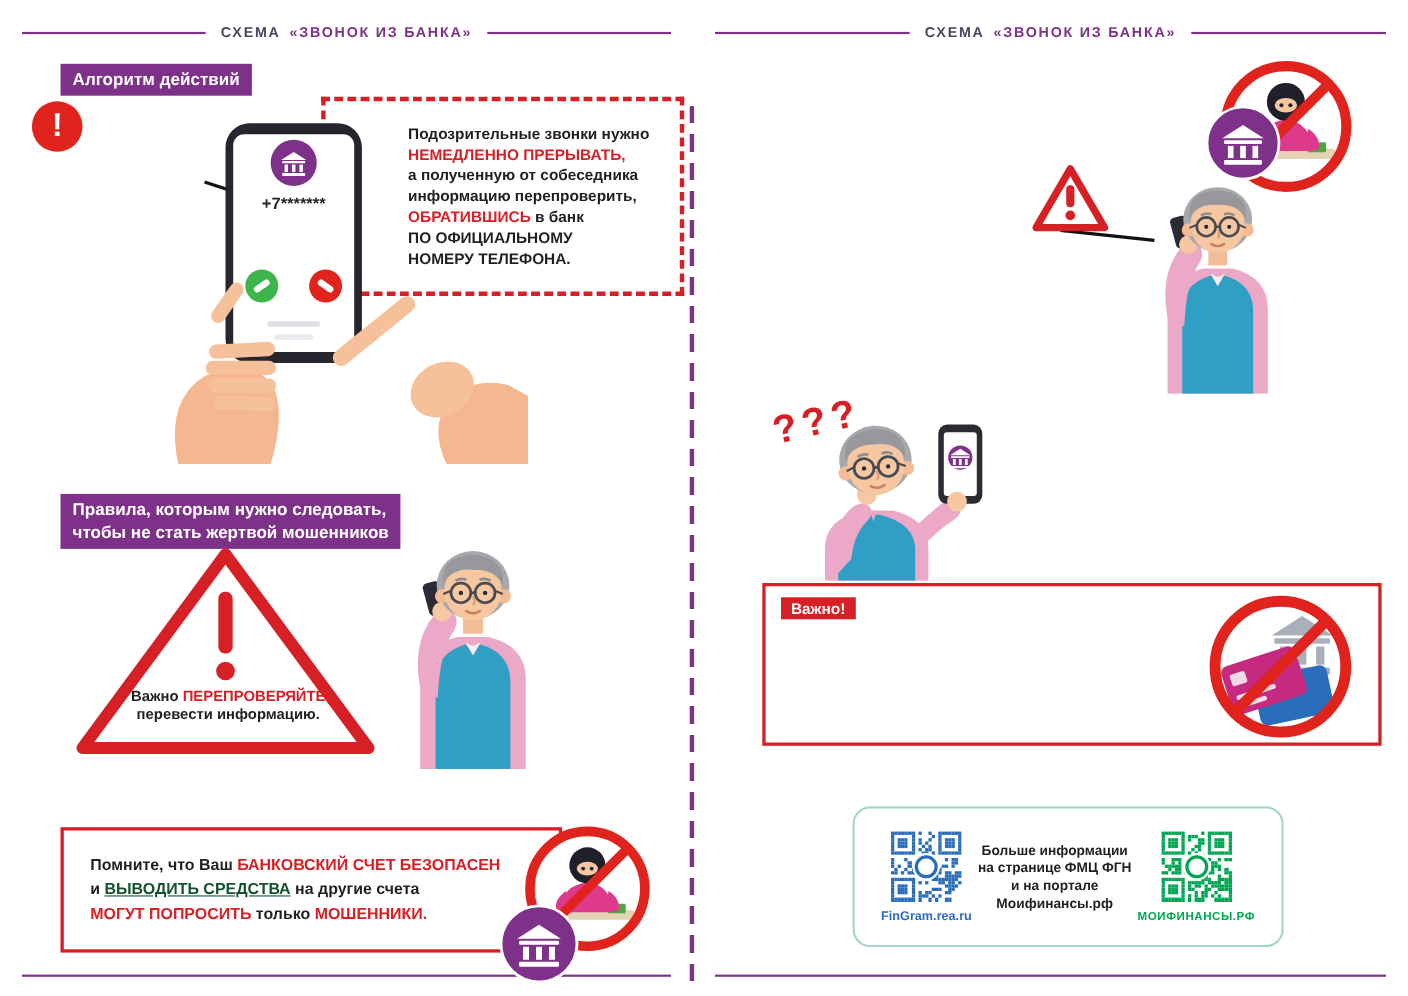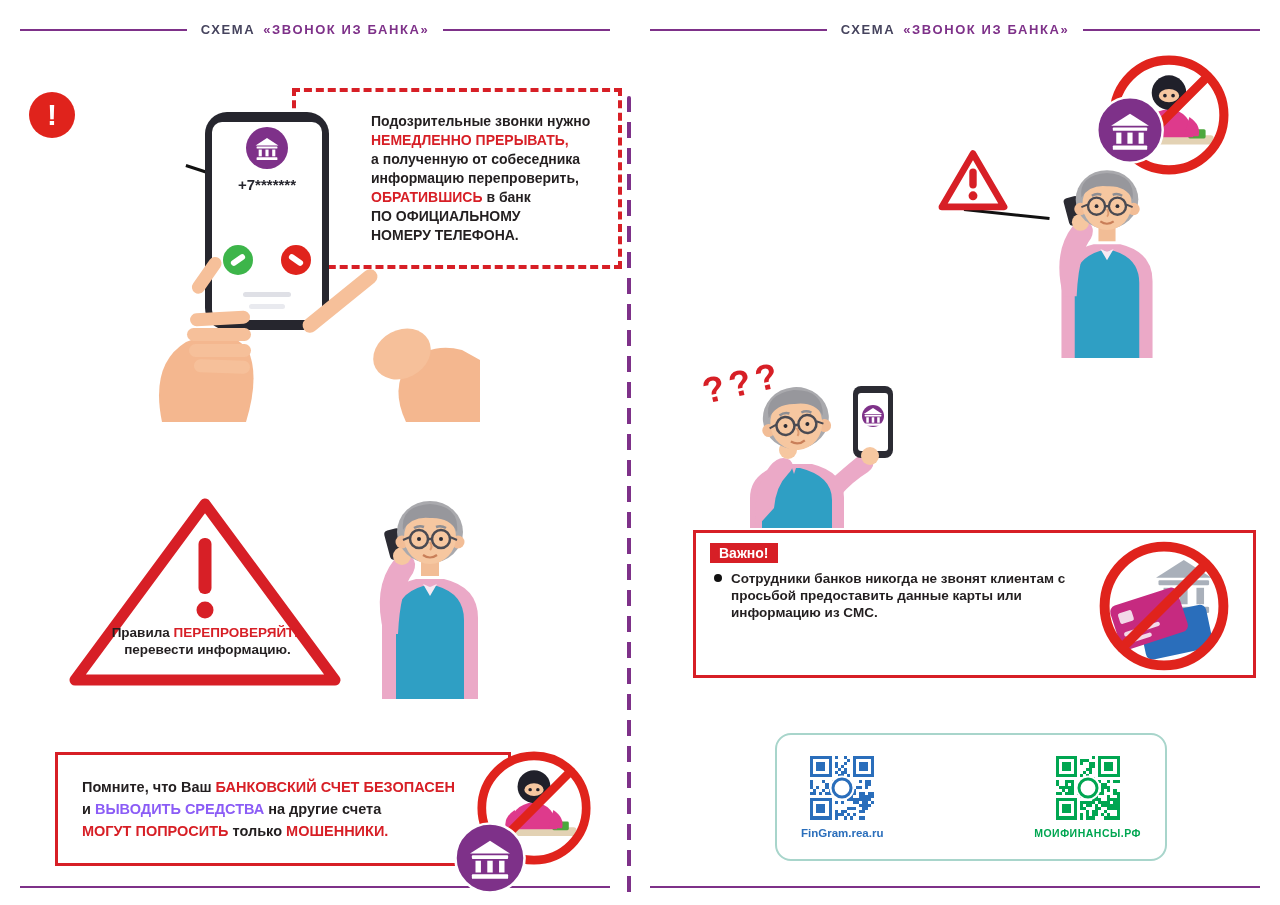--- a/index.html
+++ b/index.html
@@ -7,21 +7,21 @@
   .poster {
     position: relative; width: 1280px; height: 905px; background: #fff;
     font-family: "Liberation Sans", sans-serif; font-weight: bold; color: #231f20;
   }
   .abs { position: absolute; }
   svg text { font-family: "Liberation Sans", sans-serif; }
 
   
   .c-dark { color: #231f20; }
   .c-red  { color: #d71f26; }
-  .c-blue { color: #8b5cf6; }
+  .c-blue { color: #14532d; text-decoration: underline; }
 
   
   .page-header { position: absolute; top: 22px; display: flex; align-items: center; gap: 14px; }
   .hline { flex: 1; height: 2px; background: #7e3189; }
   .htitle { font-size: 13px; letter-spacing: 1.6px; white-space: nowrap; }
   .hprefix { color: #46445e; margin-right: 8px; }
   .hmain { color: #7e3189; }
   .footer-line { position: absolute; top: 886px; height: 2px; background: #7e3189; }
   .divider {
     position: absolute; left: 627px; top: 96px; width: 4px; height: 806px; border-radius: 2px;
@@ -169,20 +169,21 @@
   <div class="page-header" style="left:650px;width:610px">
     <span class="hline"></span>
     <span class="htitle"><span class="hprefix">СХЕМА</span><span class="hmain">«ЗВОНОК ИЗ БАНКА»</span></span>
     <span class="hline"></span>
   </div>
 
   <div class="divider"></div>
   <div class="footer-line" style="left:20px;width:590px"></div>
   <div class="footer-line" style="left:650px;width:610px"></div>
 
+  <div class="badge-purple" style="left:55px;top:58px">Алгоритм действий</div>
 
   <div class="dashed-box"><span class="c-dark">Подозрительные звонки нужно</span><br><span class="c-dark"></span><span class="c-red">НЕМЕДЛЕННО ПРЕРЫВАТЬ,</span><span class="c-dark"></span><br><span class="c-dark">а полученную от собеседника</span><br><span class="c-dark">информацию перепроверить,</span><br><span class="c-dark"></span><span class="c-red">ОБРАТИВШИСЬ</span><span class="c-dark"> в банк</span><br><span class="c-dark">ПО ОФИЦИАЛЬНОМУ</span><br><span class="c-dark">НОМЕРУ ТЕЛЕФОНА.</span></div>
 
   <div class="alert-circle">!</div>
   <div class="connector" style="left:186px;top:164px;width:46px;transform:rotate(18deg)"></div>
 
   <svg class="abs" style="left:150px;top:92px;z-index:2" width="330" height="330" viewBox="0 0 330 330">
     <rect x="55" y="20" width="124" height="218" rx="22" fill="#26262e"></rect>
     <rect x="62" y="30" width="110" height="198" rx="10" fill="#ffffff"></rect>
     <circle cx="117" cy="56" r="21" fill="#7e3189"></circle>
@@ -208,27 +209,29 @@
       <rect x="44" y="268" width="56" height="13" rx="6.5" fill="#f6c09a" transform="rotate(2 72 274)"></rect>
     </g>
 
     <g>
       <path d="M330,330 L256,330 Q240,296 258,272 Q280,250 312,258 L330,268 Z" fill="#f4b78f"></path>
       <ellipse cx="252" cy="262" rx="30" ry="24" fill="#f6c09a" transform="rotate(-28 252 262)"></ellipse>
       <rect x="144" y="201.5" width="92" height="15" rx="7.5" fill="#f6c09a" transform="rotate(-39 190 209)"></rect>
     </g>
   </svg>
 
+  <div class="badge-purple" style="left:55px;top:449px">Правила, которым нужно следовать,
+чтобы не стать жертвой мошенников</div>
 
   <svg class="abs" style="left:63px;top:494px" width="285" height="200" viewBox="0 0 285 200">
     <path d="M142,10 L272,186 L12,186 Z" fill="#ffffff" stroke="#d71f26" stroke-width="11" stroke-linejoin="round"></path>
     <rect x="135.5" y="44" width="13" height="56" rx="6" fill="#d71f26"></rect>
     <circle cx="142" cy="116" r="8.5" fill="#d71f26"></circle>
   </svg>
-  <div class="triangle-text"><span class="c-dark">Правила </span><span class="c-red">ПЕРЕПРОВЕРЯЙТЕ</span><span class="c-dark"></span><br><span class="c-dark">перевести информацию.</span></div>
+  <div class="triangle-text"><span class="c-dark">Важно </span><span class="c-red">ПЕРЕПРОВЕРЯЙТЕ</span><span class="c-dark"></span><br><span class="c-dark">перевести информацию.</span></div>
 
   <svg class="abs" style="left:330px;top:484px" width="200" height="215" viewBox="0 0 200 215">
     <use href="#man"></use>
   </svg>
 
   <div class="box-red reminder-box"><span class="c-dark">Помните, что Ваш </span><span class="c-red">БАНКОВСКИЙ СЧЕТ БЕЗОПАСЕН</span><span class="c-dark"></span><br><span class="c-dark">и </span><span class="c-blue">ВЫВОДИТЬ СРЕДСТВА</span><span class="c-dark"> на другие счета</span><br><span class="c-dark"></span><span class="c-red">МОГУТ ПОПРОСИТЬ</span><span class="c-dark"> только </span><span class="c-red">МОШЕННИКИ.</span></div>
 
   <svg class="abs" style="left:476px;top:750px;z-index:2" width="116" height="116" viewBox="0 0 120 120">
     <use href="#scammerSign"></use>
   </svg>
@@ -264,24 +267,20 @@
       <use href="#bankGlyph" fill="#ffffff" transform="translate(185,58) scale(0.42)"></use>
     </g>
     <circle cx="182" cy="98" r="9" fill="#f6c7a0"></circle>
     <path d="M68,170 Q64,130 82,108 Q92,96 102,102 Q108,108 100,116 Q88,128 86,150 Z" fill="#eba9c7"></path>
     <circle cx="100" cy="92" r="9" fill="#f6c7a0"></circle>
     <use href="#manHead" transform="translate(108,62) rotate(-5)"></use>
   </svg>
 
   <div class="box-red important-box">
     <div class="important-badge">Важно!</div>
-    <div class="bullet-row">
-      <span class="bullet-dot"></span>
-      <span>Сотрудники банков никогда не звонят клиентам с просьбой предоставить данные карты или информацию из СМС.</span>
-    </div>
   </div>
 
   <svg class="abs" style="left:1098px;top:540px;z-index:2" width="132" height="132" viewBox="0 0 120 120">
     <circle cx="60" cy="60" r="53" fill="#ffffff"></circle>
     <use href="#bankGlyph" fill="#a9b0ba" transform="translate(78,40) scale(1.15)"></use>
     <g transform="rotate(-12 70 84)">
       <rect x="40" y="64" width="62" height="40" rx="6" fill="#2a6ebb"></rect>
       <rect x="46" y="72" width="12" height="9" rx="2" fill="#e8eef7"></rect>
     </g>
     <g transform="rotate(-18 48 70)">
@@ -502,20 +501,24 @@
           <i style="grid-area:21/6"></i>
           <i style="grid-area:21/7"></i>
           <i style="grid-area:21/9"></i>
           <i style="grid-area:21/12"></i>
           <i style="grid-area:21/14"></i>
           <i style="grid-area:21/17"></i>
           <i style="grid-area:21/18"></i>
         </div>
       <div class="qr-label-blue">FinGram.rea.ru</div>
     </div>
+    <div class="info-text">Больше информации
+на странице ФМЦ ФГН
+и на портале
+Моифинансы.рф</div>
     <div class="qr-col">
       <div class="qr qr-green">
           <i style="grid-area:1/1"></i>
           <i style="grid-area:1/2"></i>
           <i style="grid-area:1/3"></i>
           <i style="grid-area:1/4"></i>
           <i style="grid-area:1/5"></i>
           <i style="grid-area:1/6"></i>
           <i style="grid-area:1/7"></i>
           <i style="grid-area:1/13"></i>

